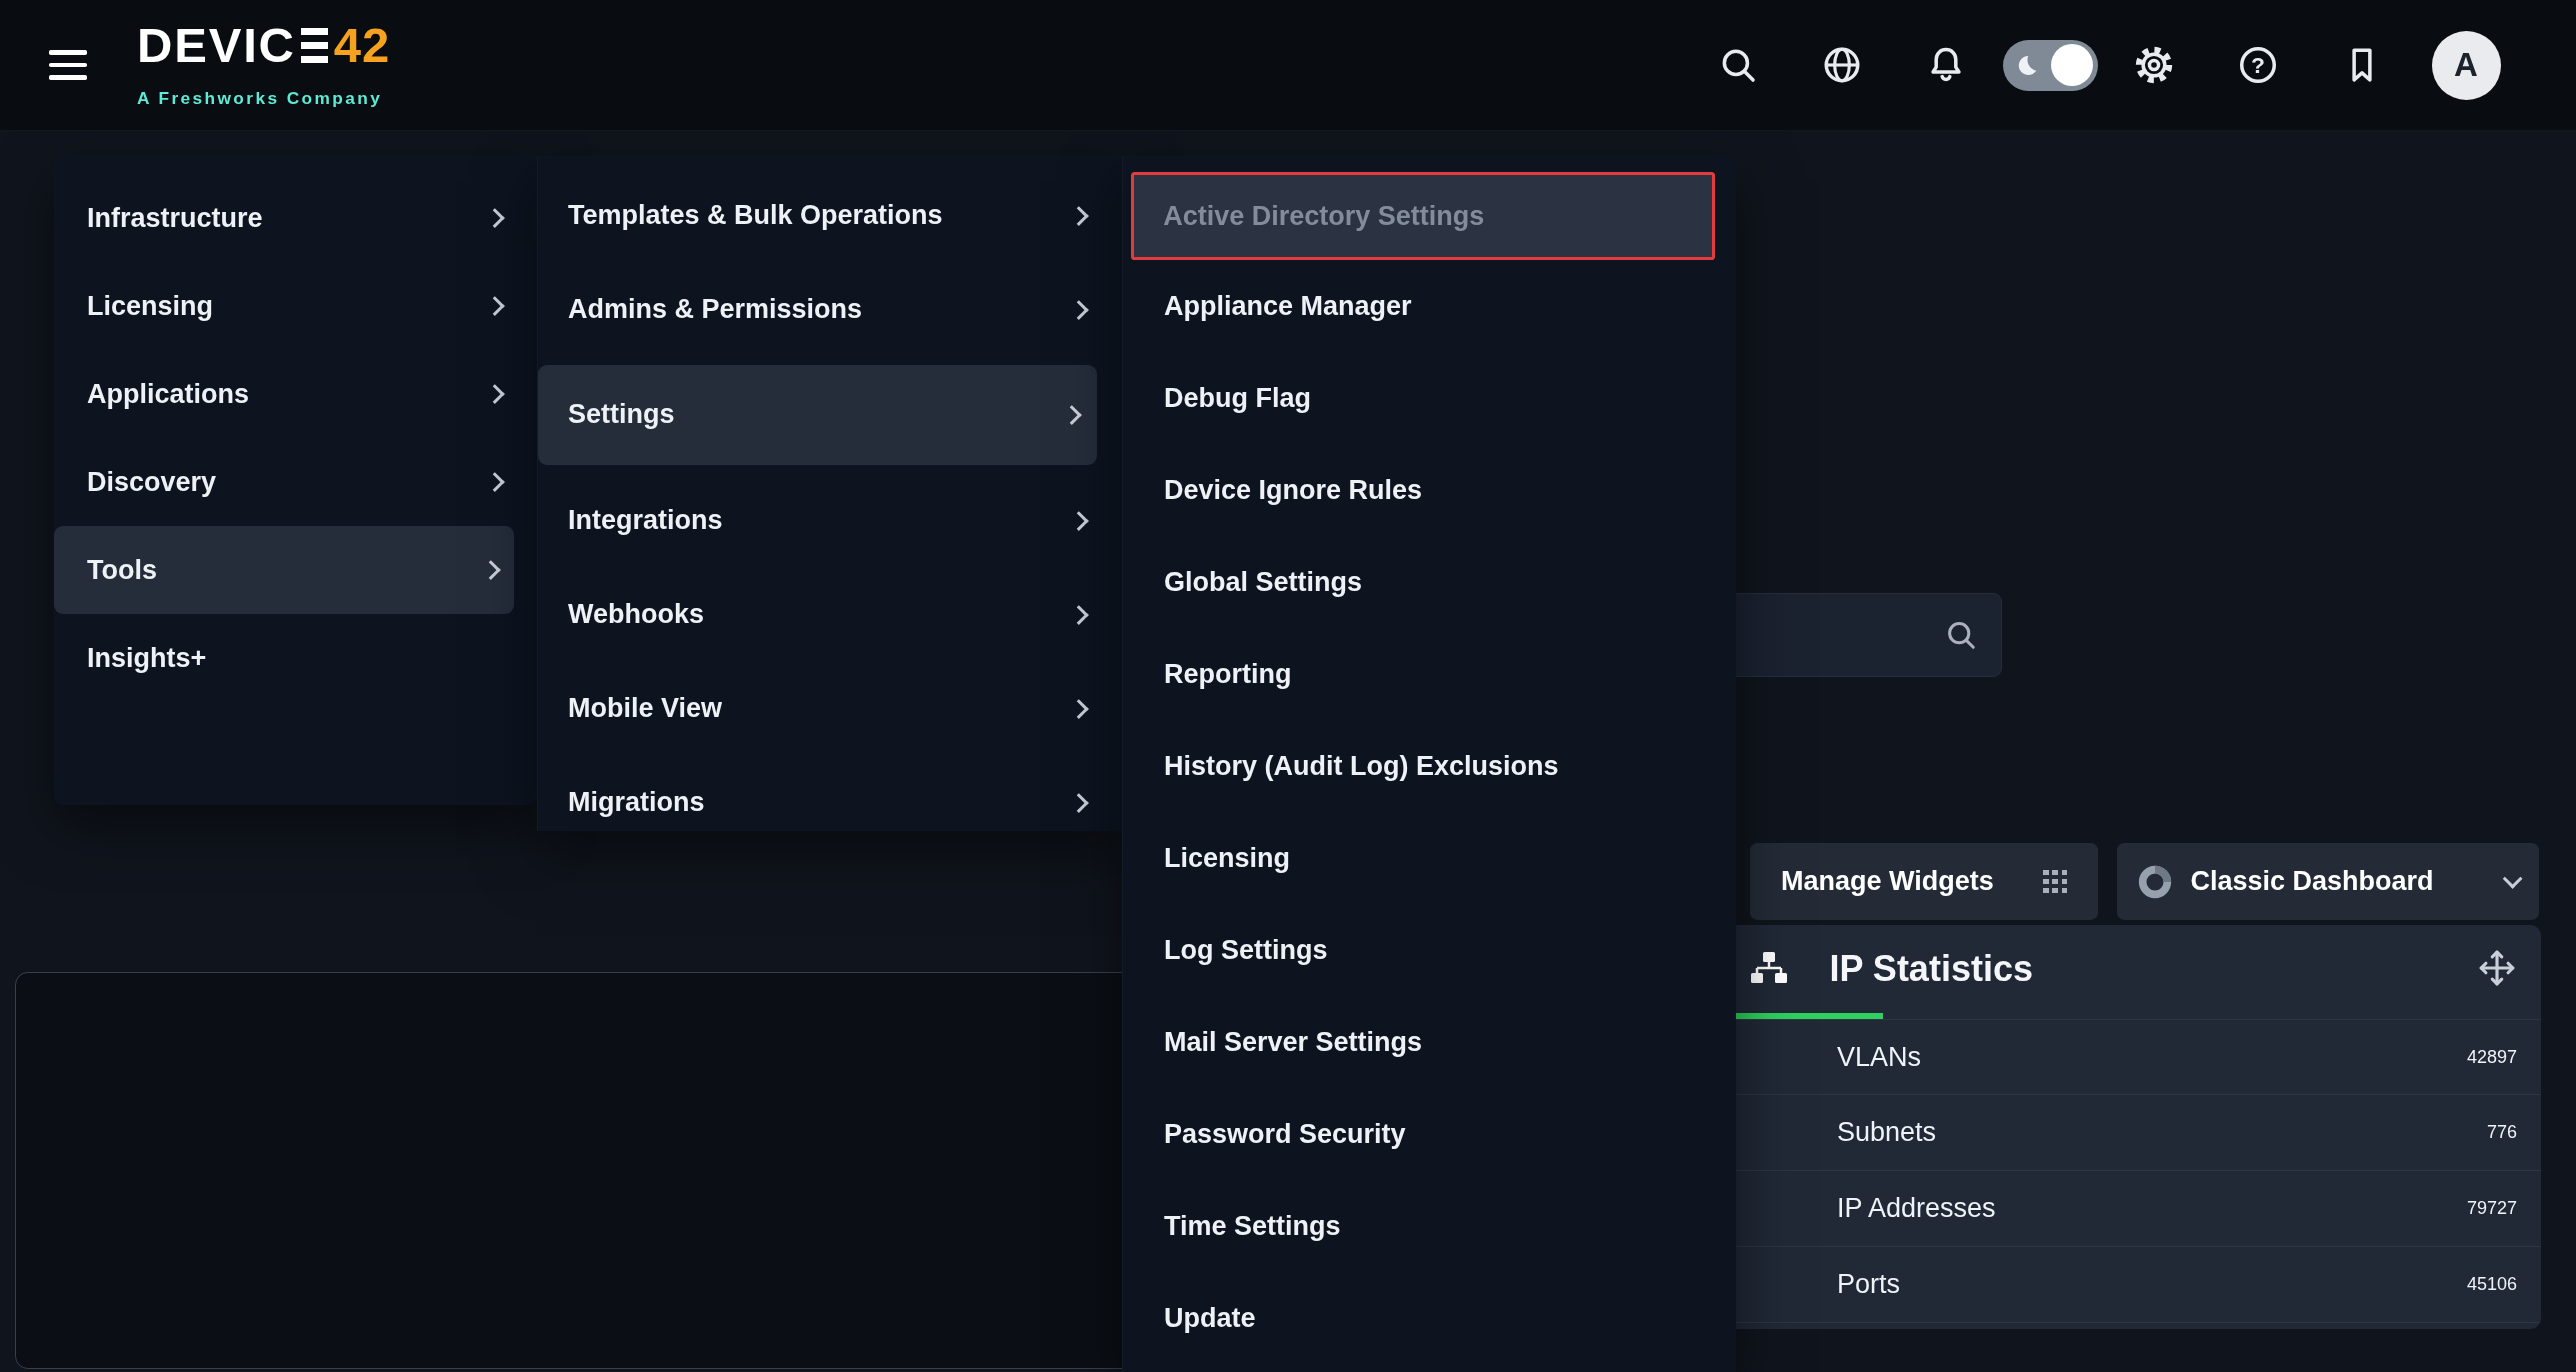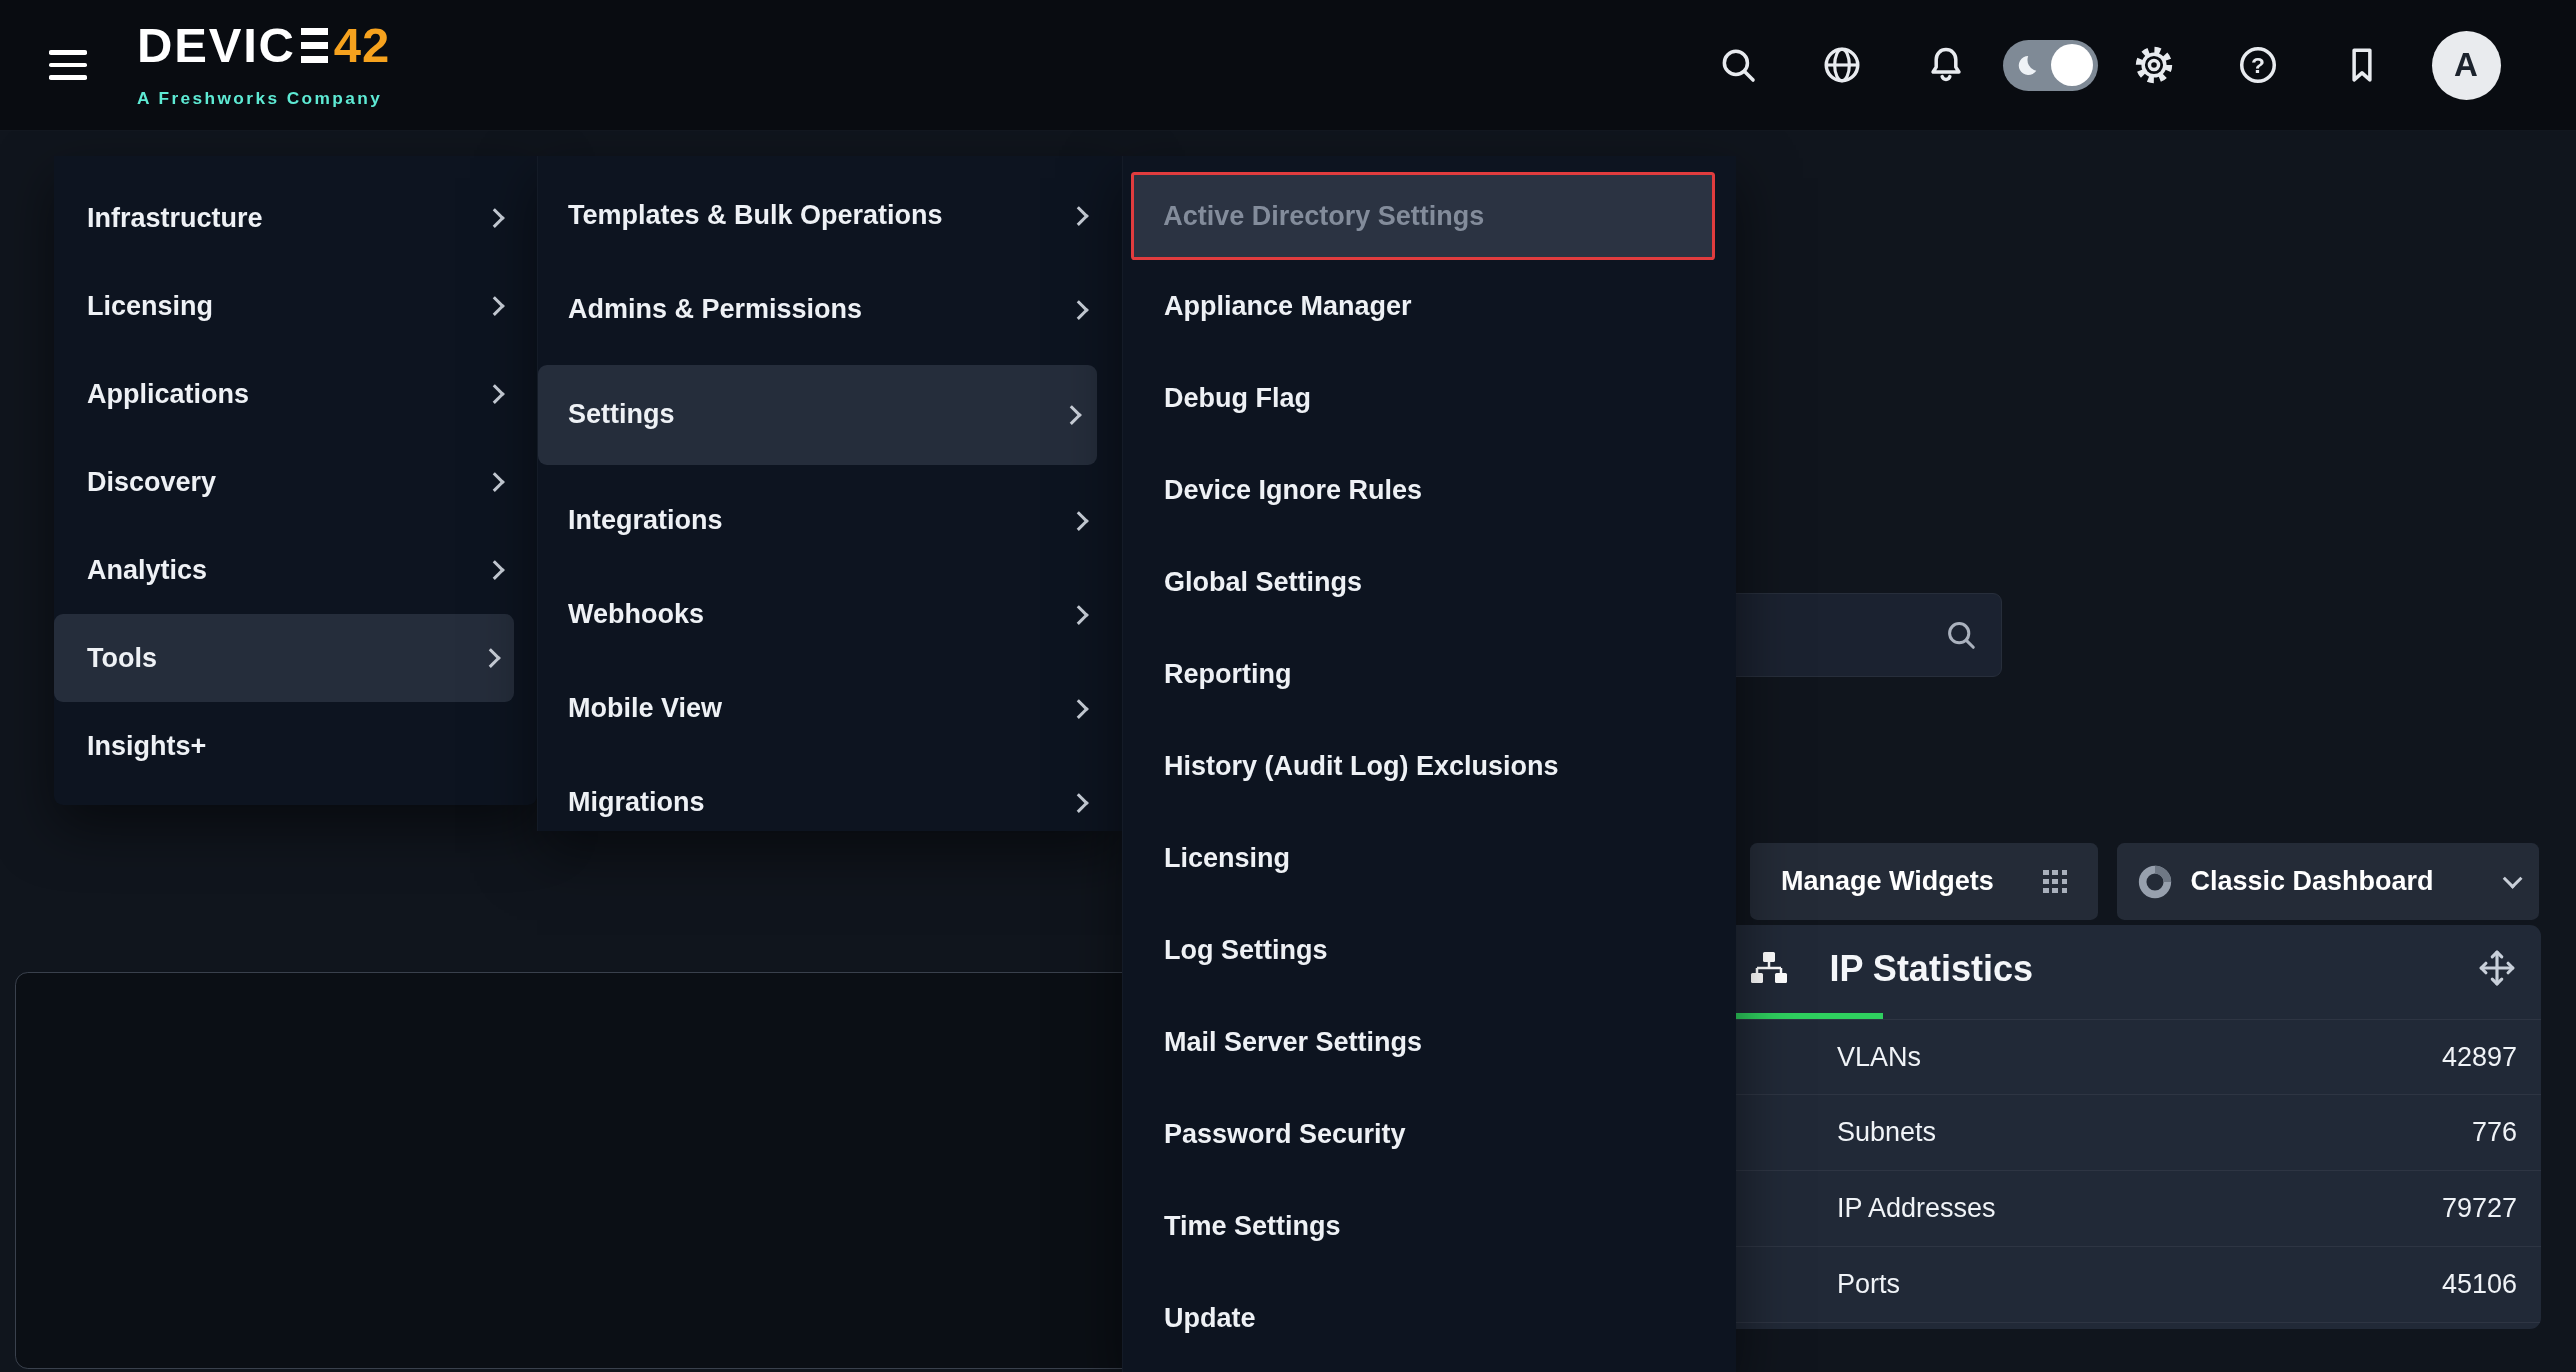--- a/index.html
+++ b/index.html
@@ -79,21 +79,21 @@
                background:#212937; border-radius:11px; overflow:hidden; z-index:2; }
   .ip-head { height:88px; display:flex; align-items:center; padding:0 25.5px; }
   .ip-title { font-size:36px; font-weight:700; color:#f4f6f9; margin-left:41px; }
   .ip-move { margin-left:auto; background:none; border:none; cursor:grab; }
   .ip-green { position:absolute; left:0; top:88px; width:160px; height:6.4px; background:#2FD05F; }
   .ip-rows { position:absolute; left:0; top:94px; width:100%; }
   .ip-row { height:76px; display:flex; align-items:center; justify-content:space-between;
             padding:0 24px 0 114px; border-bottom:1.8px solid #2e3543; }
   .ip-row:first-child { border-top:1.8px solid #2e3543; }
   .ip-row .rl { font-size:27px; color:#f0f3f7; }
-  .ip-row .rv { font-size:27px; color:#f0f3f7; }
+  .ip-row .rv { font-size:18px; color:#f0f3f7; }
 </style>
 </head>
 <body>
 
 <header class="topbar">
   <button class="hamburger">
     <i></i>
       <i></i>
       <i></i>
   </button>
@@ -246,24 +246,20 @@
       <span class="chev"></span>
     </div>
     <div class="mrow">
       <span class="lbl">Applications</span>
       <span class="chev"></span>
     </div>
     <div class="mrow">
       <span class="lbl">Discovery</span>
       <span class="chev"></span>
     </div>
-    <div class="mrow">
-      <span class="lbl">Analytics</span>
-      <span class="chev"></span>
-    </div>
     <div class="mrow active">
       <span class="lbl">Tools</span>
       <span class="chev"></span>
     </div>
     <div class="mrow">
       <span class="lbl">Insights+</span>
     </div>
   </div>
 
   <div class="menu-panel panel-2">

